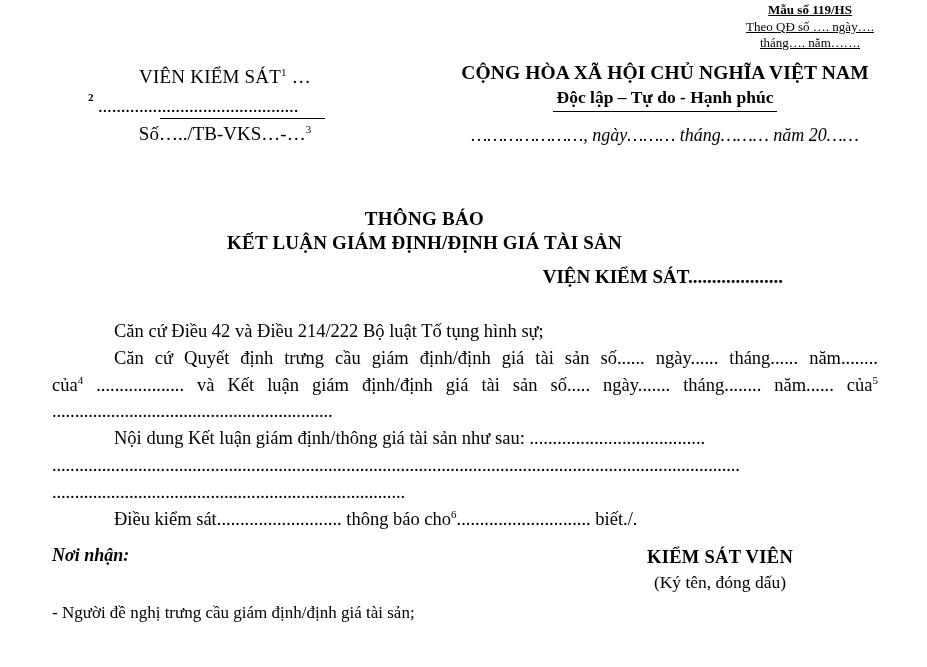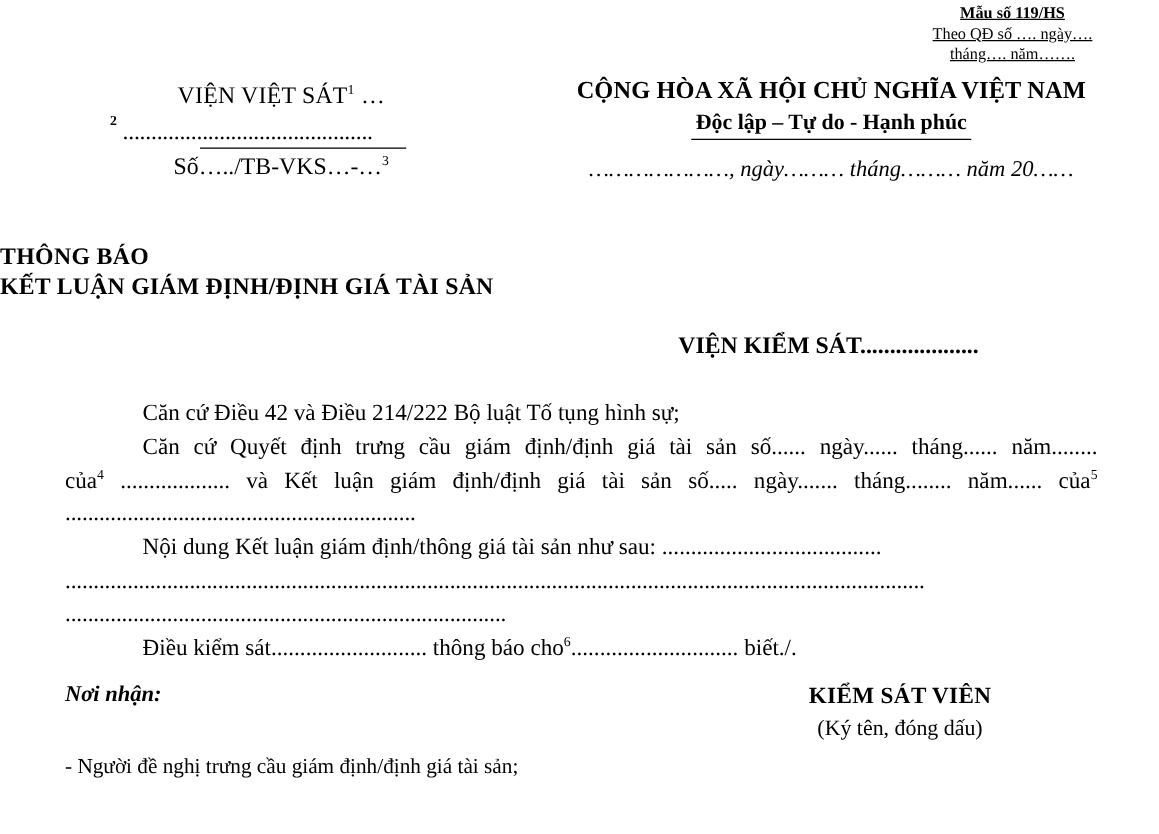--- a/index.html
+++ b/index.html
@@ -119,23 +119,24 @@
   .date-line {
     font-size: 18px;
     font-style: italic;
     margin-top: 13px;
     white-space: nowrap;
   }
 
   
   .doc-title {
     position: absolute;
-    top: 195px;
+    top: 208px;
     left: 0;
     width: 849px;
+    text-align: center;
   }
   .doc-title .line1 {
     font-size: 19px;
     font-weight: bold;
     letter-spacing: .3px;
   }
   .doc-title .line2 {
     font-size: 19px;
     font-weight: bold;
     letter-spacing: .2px;
@@ -229,21 +230,21 @@
 
 <div class="page">
 
   <div class="form-code">
     <div class="code-title">Mẫu số 119/HS</div>
     <div class="code-sub">Theo QĐ số …. ngày….</div>
     <div class="code-sub">tháng…. năm…….</div>
   </div>
 
   <div class="office-block">
-    <div class="office-name"><span>VIỆN VIỆT SÁT</span><sup>1</sup><span> …</span></div>
+    <div class="office-name"><span>VIÊN KIỂM SÁT</span><sup>1</sup><span> …</span></div>
     <div class="office-sub-line">
       <span class="sup-marker">2</span>
       <span class="dots">............................................</span>
       <span class="rule-short"></span>
     </div>
     <div class="office-number"><span>Số…../TB-VKS…-…</span><sup>3</sup></div>
   </div>
 
   <div class="nation-block">
     <div class="nation-title">CỘNG HÒA XÃ HỘI CHỦ NGHĨA VIỆT NAM</div>

